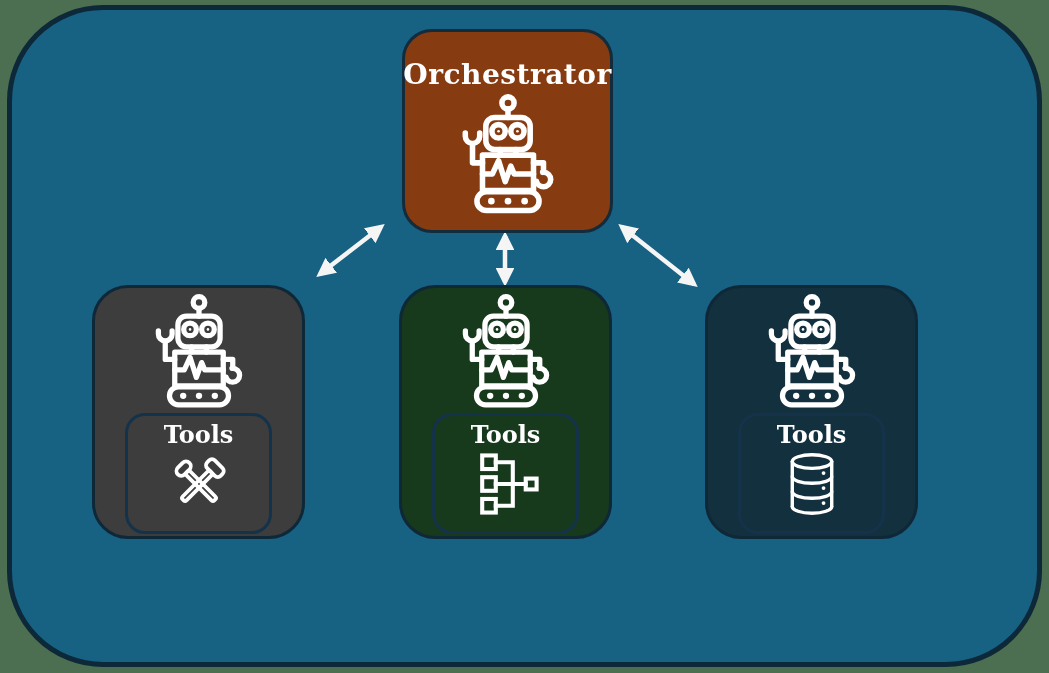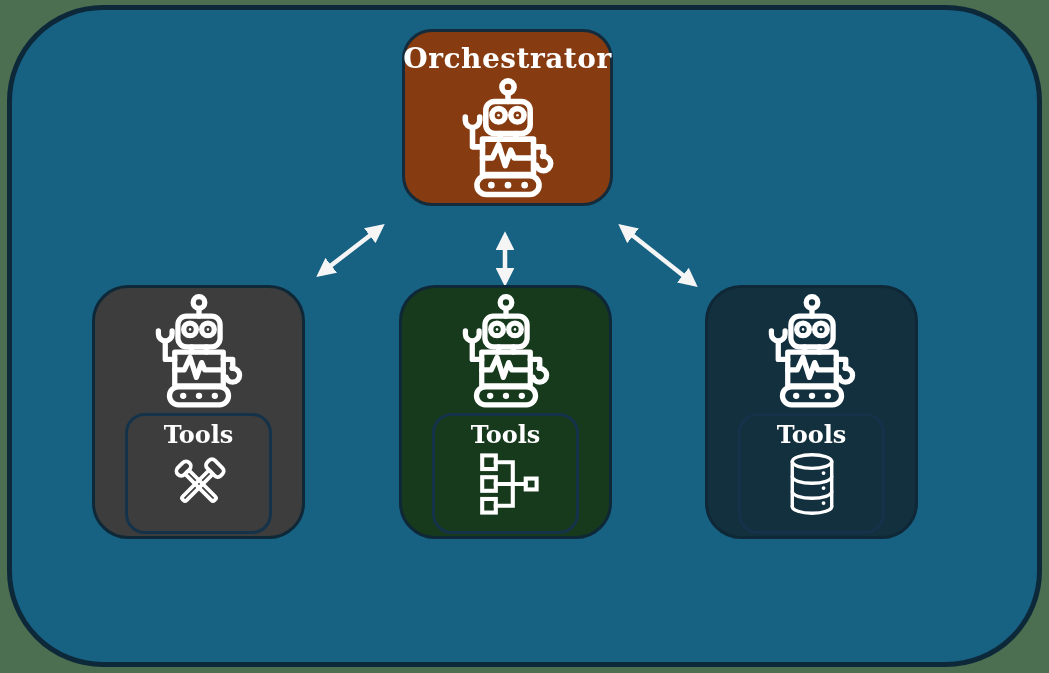--- a/index.html
+++ b/index.html
@@ -15,25 +15,25 @@
     box-sizing:border-box;
     background:#176183;
     border:5px solid #0D2838;
     border-radius:96px;
   }
   .node{
     position:absolute;box-sizing:border-box;
     display:flex;flex-direction:column;align-items:center;
   }
   .orchestrator{
-    left:402px;top:29px;width:211px;height:177px;
+    left:402px;top:29px;width:211px;height:204px;
     background:#863B11;
     border:3px solid #132B3B;
     border-radius:30px;
-    padding-top:12px;
+    padding-top:28px;
   }
   .orchestrator .node-label{
     color:#ffffff;font-weight:bold;font-size:28px;line-height:1.1;
     letter-spacing:0.5px;
   }
   .orchestrator .robot{width:122px;height:122px;margin-top:2px;}
   .agent{
     top:285px;width:213px;height:254px;
     border:3px solid #0F2838;
     border-radius:36px;

